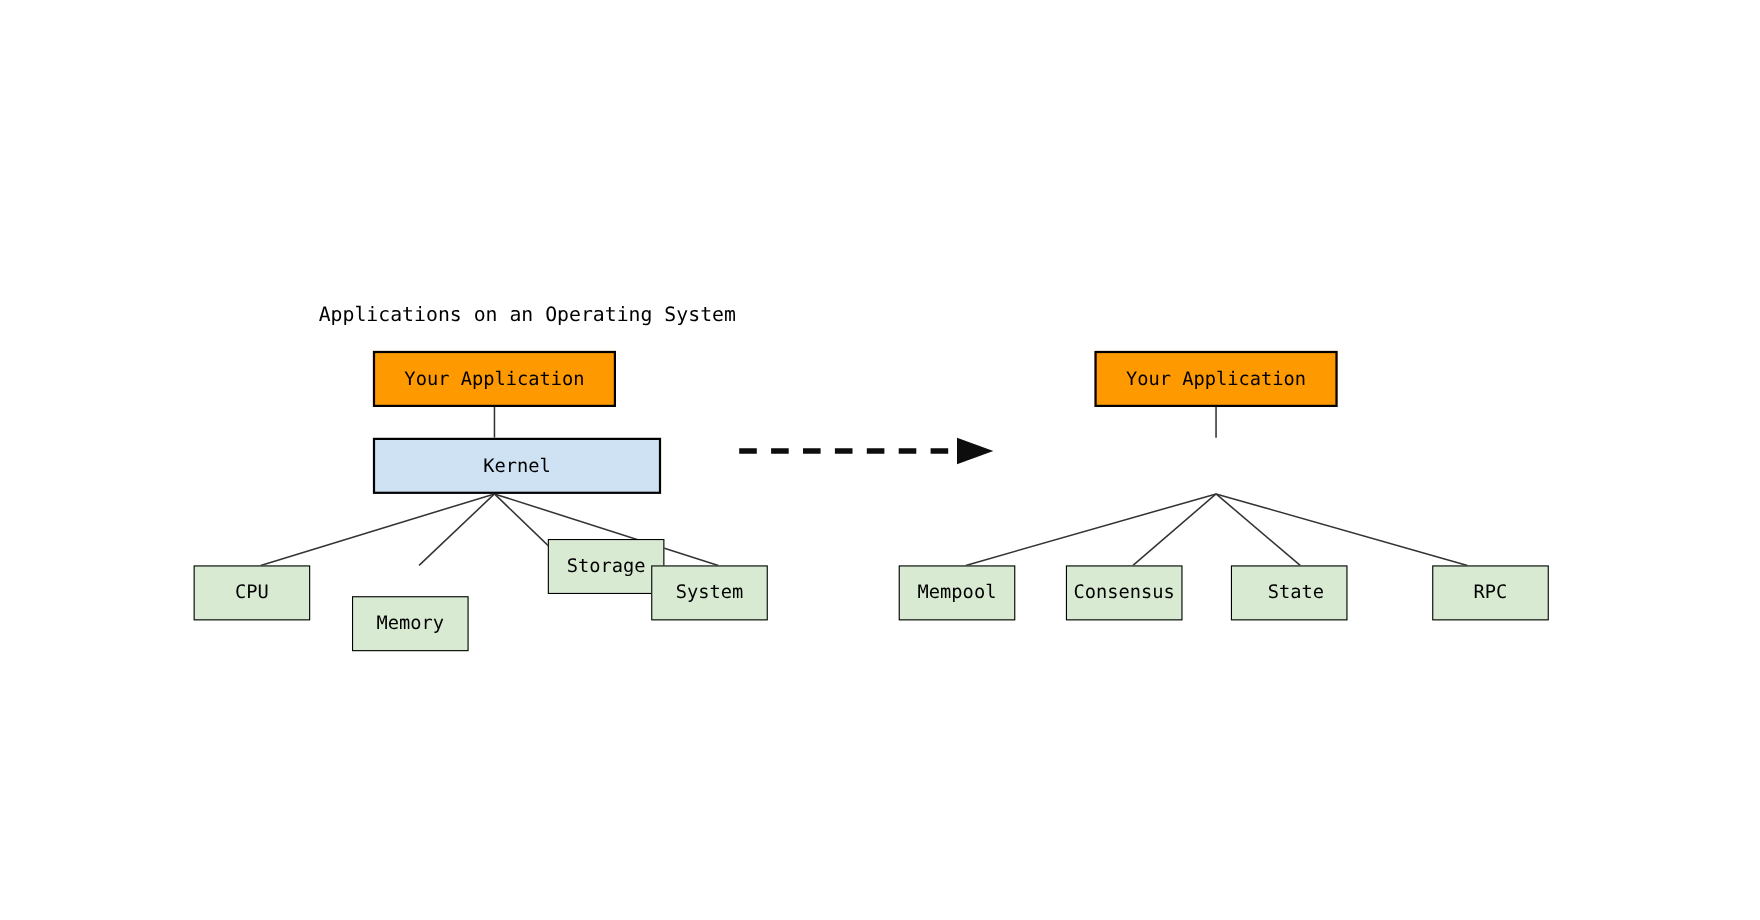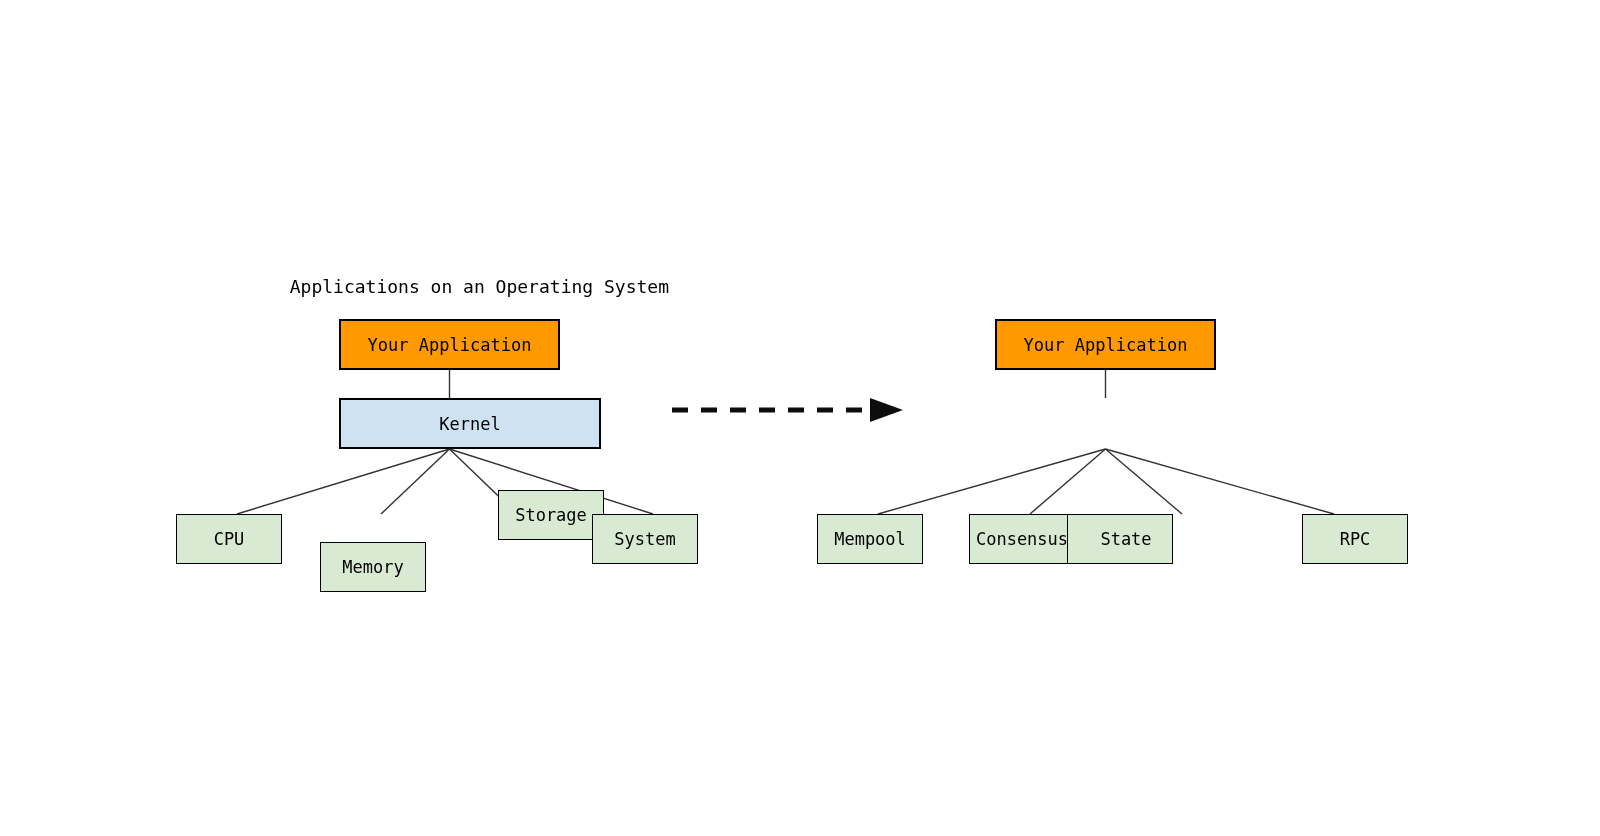--- a/index.html
+++ b/index.html
@@ -84,21 +84,21 @@
   .lt-c0 { left: 176px;  top: 514px; }
   .lt-c1 { left: 320px;  top: 542px; }
   .lt-c2 { left: 456px;  top: 490px; margin-left: 42px; }
   .lt-c3 { left: 592px;  top: 514px; }
   
   .rt-title  { left: 886px;  top: 277px; }
   .rt-root   { left: 995px;  top: 319px; }
   .rt-middle { left: 995px;  top: 398px; }
   .rt-c0 { left: 817px;  top: 514px; }
   .rt-c1 { left: 969px;  top: 514px; }
-  .rt-c2 { left: 1067px; top: 514px; padding-left: 12px; }
+  .rt-c2 { left: 1119px; top: 514px; padding-left: 12px; }
   .rt-c3 { left: 1302px; top: 514px; }
 </style>
 </head>
 <body>
 
 <div class="canvas">
 
   <svg class="overlay" viewBox="0 0 1600 836" aria-hidden="true">
 
     <g>

